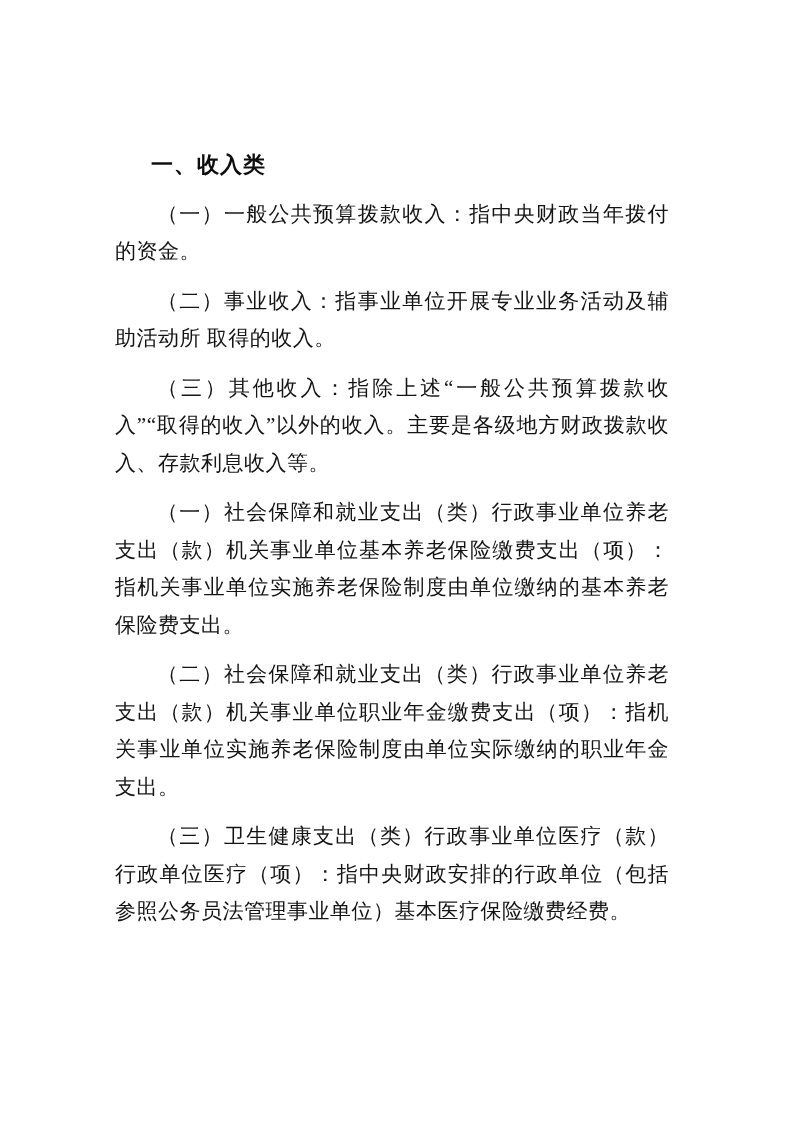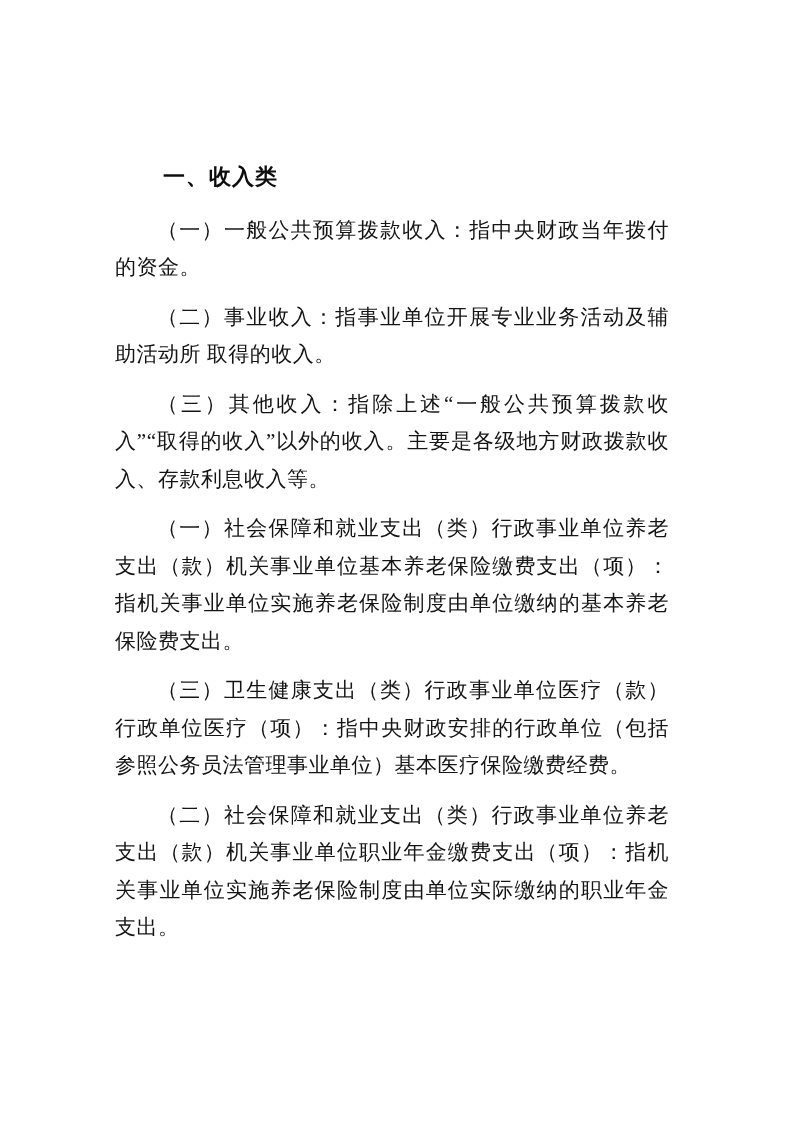--- a/index.html
+++ b/index.html
@@ -26,21 +26,21 @@
     margin: 12px;
     font-size: 21px;
     line-height: 37.5px;
     text-indent: 2em;
     text-align: justify;
     text-justify: inter-ideograph;
     text-align-last: left;
     letter-spacing: 0.5px;
   }
   .content h2 {
-    margin: 16px;
+    margin: 4px;
     font-family: "DejaVu Sans", "Liberation Sans", sans-serif;
     font-weight: bold;
     font-size: 22px;
     line-height: 37.5px;
     text-indent: 2em;
     text-align: left;
     color: #0d0d0d;
     letter-spacing: 1px;
   }
 </style>
@@ -55,19 +55,19 @@
     <p>（一）一般公共预算拨款收入：指中央财政当年拨付的资金。</p>
 
     <p>（二）事业收入：指事业单位开展专业业务活动及辅助活动所 取得的收入。</p>
 
     <p>（三）其他收入：指除上述“一般公共预算拨款收入”“取得的收入”以外的收入。主要是各级地方财政拨款收入、存款利息收入等。</p>
 
 
 
     <p>（一）社会保障和就业支出（类）行政事业单位养老支出（款）机关事业单位基本养老保险缴费支出（项）：指机关事业单位实施养老保险制度由单位缴纳的基本养老保险费支出。</p>
 
+    <p>（二）社会保障和就业支出（类）行政事业单位养老支出（款）机关事业单位职业年金缴费支出（项）：指机关事业单位实施养老保险制度由单位实际缴纳的职业年金支出。</p>
+
     <p>（三）卫生健康支出（类）行政事业单位医疗（款）行政单位医疗（项）：指中央财政安排的行政单位（包括参照公务员法管理事业单位）基本医疗保险缴费经费。</p>
-
-    <p>（二）社会保障和就业支出（类）行政事业单位养老支出（款）机关事业单位职业年金缴费支出（项）：指机关事业单位实施养老保险制度由单位实际缴纳的职业年金支出。</p>
 
 
   </div>
 </div>
 
 </body></html>

